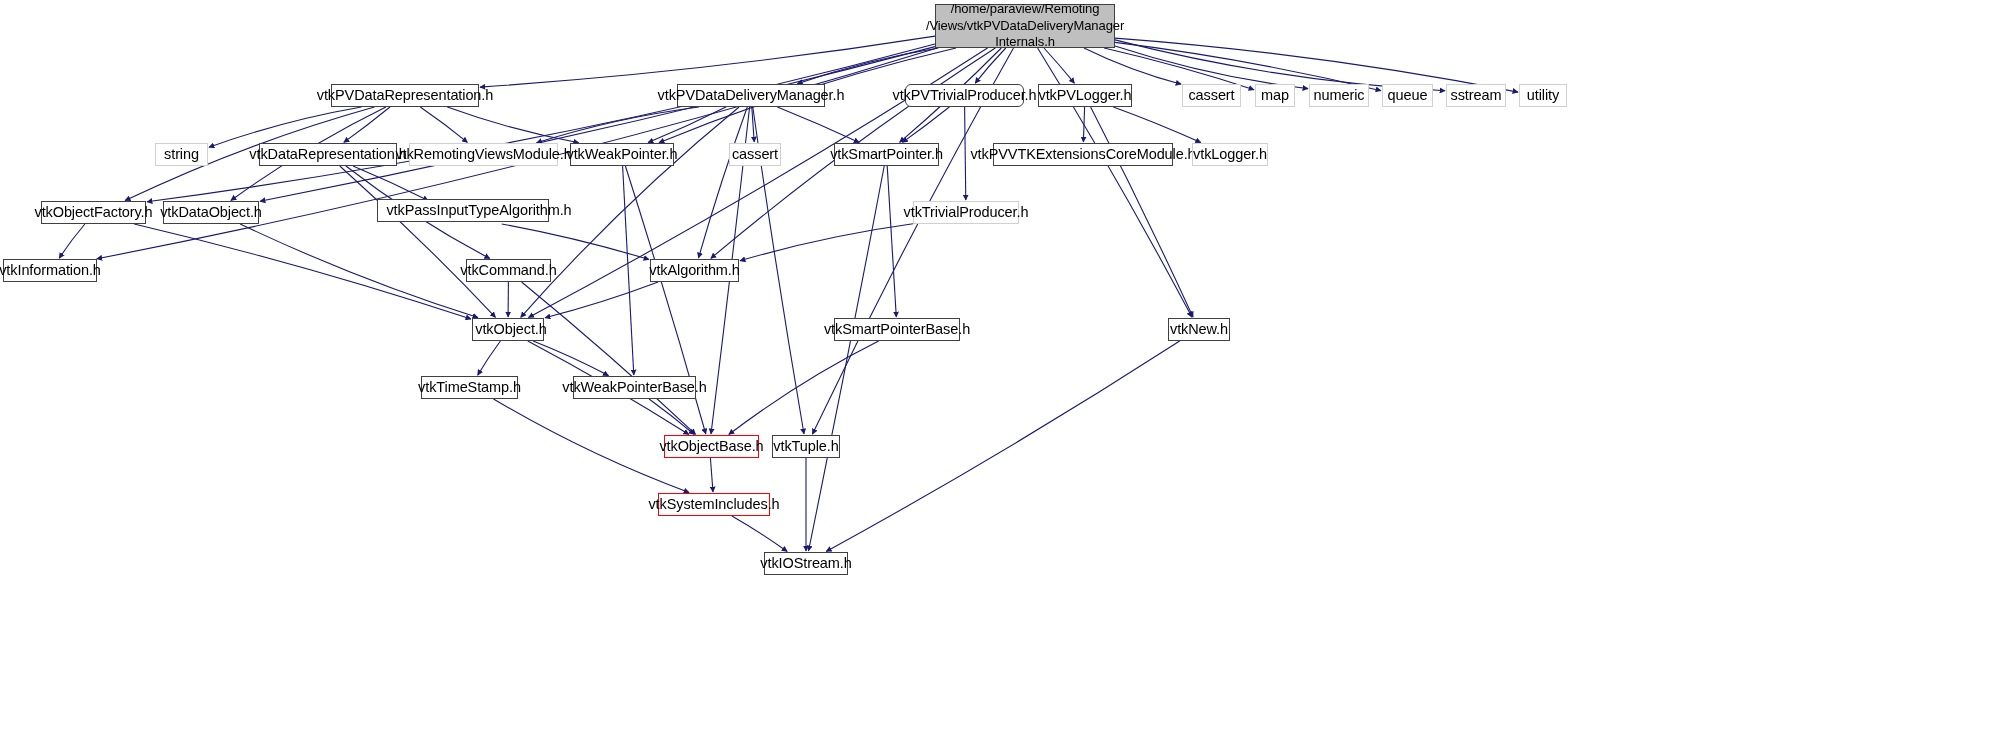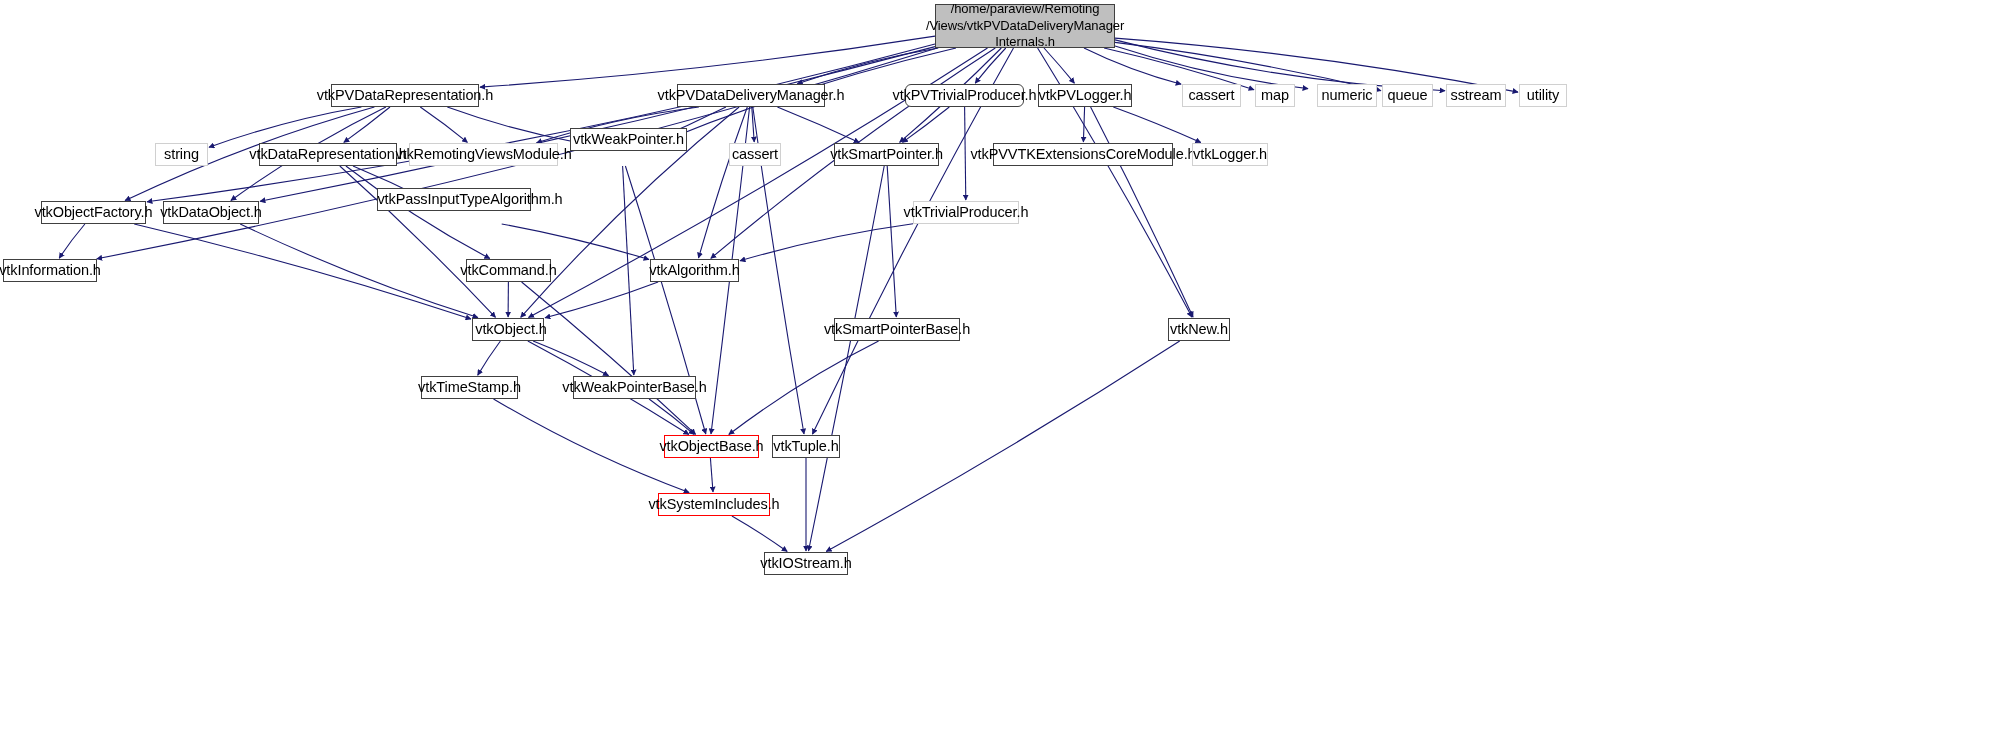--- a/index.html
+++ b/index.html
@@ -131,35 +131,35 @@
   <div id="nodes-layer">
       <div class="node root" style="left: 935px; top: 4px; width: 180px; height: 44px;">/home/paraview/Remoting
 /Views/vtkPVDataDeliveryManager
 Internals.h</div>
       <div class="node" style="left: 331px; top: 84px; width: 148px; height: 23px;">vtkPVDataRepresentation.h</div>
       <div class="node" style="left: 677px; top: 84px; width: 148px; height: 23px;">vtkPVDataDeliveryManager.h</div>
       <div class="node" style="left: 905px; top: 84px; width: 119px; height: 23px; border-radius: 6px;">vtkPVTrivialProducer.h</div>
       <div class="node" style="left: 1038px; top: 84px; width: 94px; height: 23px;">vtkPVLogger.h</div>
       <div class="node lib" style="left: 1182px; top: 84px; width: 59px; height: 23px;">cassert</div>
       <div class="node lib" style="left: 1255px; top: 84px; width: 40px; height: 23px;">map</div>
-      <div class="node lib" style="left: 1309px; top: 84px; width: 60px; height: 23px; margin-left: 8px;">numeric</div>
+      <div class="node lib" style="left: 1309px; top: 84px; width: 60px; height: 23px;">numeric</div>
       <div class="node lib" style="left: 1382px; top: 84px; width: 51px; height: 23px;">queue</div>
       <div class="node lib" style="left: 1446px; top: 84px; width: 60px; height: 23px;">sstream</div>
       <div class="node lib" style="left: 1519px; top: 84px; width: 48px; height: 23px;">utility</div>
       <div class="node lib" style="left: 155px; top: 143px; width: 53px; height: 23px;">string</div>
       <div class="node" style="left: 259px; top: 143px; width: 138px; height: 23px;">vtkDataRepresentation.h</div>
       <div class="node lib" style="left: 409px; top: 143px; width: 149px; height: 23px;">vtkRemotingViewsModule.h</div>
-      <div class="node" style="left: 570px; top: 128px; width: 117px; height: 23px;">vtkWeakPointer.h</div>
+      <div class="node" style="left: 570px; top: 143px; width: 104px; height: 23px;">vtkWeakPointer.h</div>
       <div class="node lib" style="left: 729px; top: 143px; width: 52px; height: 23px;">cassert</div>
       <div class="node" style="left: 834px; top: 143px; width: 105px; height: 23px;">vtkSmartPointer.h</div>
       <div class="node" style="left: 993px; top: 143px; width: 180px; height: 23px;">vtkPVVTKExtensionsCoreModule.h</div>
       <div class="node lib" style="left: 1192px; top: 143px; width: 76px; height: 23px;">vtkLogger.h</div>
       <div class="node" style="left: 41px; top: 201px; width: 105px; height: 23px;">vtkObjectFactory.h</div>
       <div class="node" style="left: 163px; top: 201px; width: 96px; height: 23px;">vtkDataObject.h</div>
-      <div class="node" style="left: 377px; top: 188px; width: 154px; height: 23px; padding-left: 32px;">vtkPassInputTypeAlgorithm.h</div>
+      <div class="node" style="left: 377px; top: 199px; width: 172px; height: 23px; padding-left: 32px;">vtkPassInputTypeAlgorithm.h</div>
       <div class="node lib" style="left: 913px; top: 201px; width: 106px; height: 23px;">vtkTrivialProducer.h</div>
       <div class="node" style="left: 3px; top: 259px; width: 94px; height: 23px;">vtkInformation.h</div>
       <div class="node" style="left: 466px; top: 259px; width: 85px; height: 23px;">vtkCommand.h</div>
       <div class="node" style="left: 650px; top: 259px; width: 89px; height: 23px;">vtkAlgorithm.h</div>
       <div class="node" style="left: 472px; top: 318px; width: 72px; height: 23px; padding-left: 6px;">vtkObject.h</div>
       <div class="node" style="left: 834px; top: 318px; width: 126px; height: 23px;">vtkSmartPointerBase.h</div>
       <div class="node" style="left: 1168px; top: 318px; width: 62px; height: 23px;">vtkNew.h</div>
       <div class="node" style="left: 421px; top: 376px; width: 97px; height: 23px;">vtkTimeStamp.h</div>
       <div class="node" style="left: 573px; top: 376px; width: 123px; height: 23px;">vtkWeakPointerBase.h</div>
       <div class="node red" style="left: 664px; top: 435px; width: 95px; height: 23px;">vtkObjectBase.h</div>

